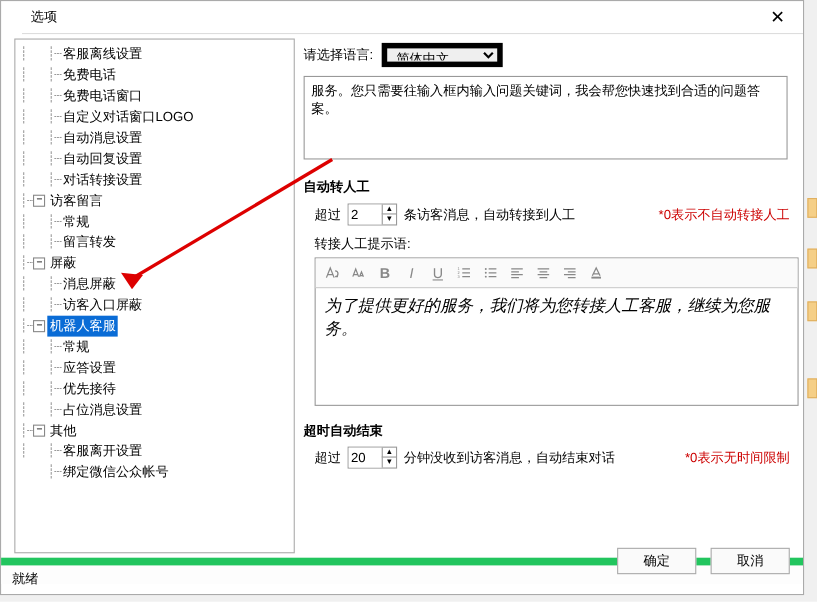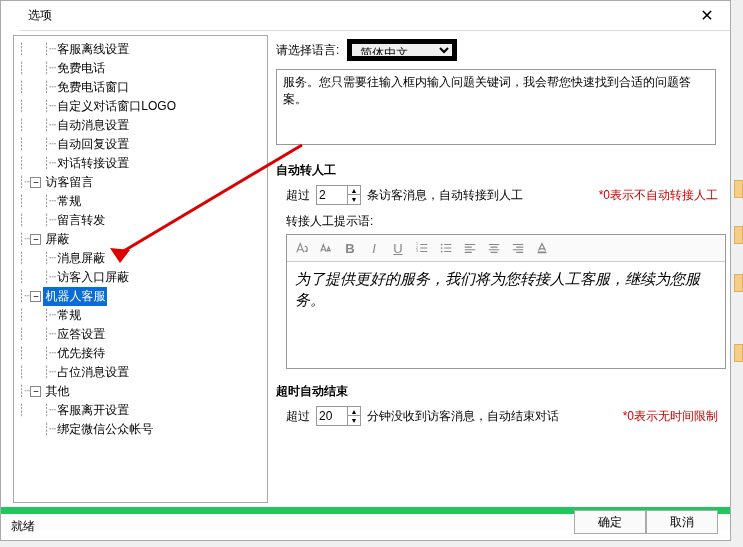--- a/index.html
+++ b/index.html
@@ -27,21 +27,21 @@
   .num-input .spin { display: flex; flex-direction: column; }
   .num-input .spin div { width: 13px; height: 9px; border-left: 1px solid #999; font-size: 7px; text-align: center; line-height: 9px; cursor: pointer; }
   .num-input .spin div:first-child { border-bottom: 1px solid #999; }
   .section-title { margin: 14px 0 6px 0; font-weight: bold; }
   .hint { color: #c00; }
   .editor { width: 440px; border: 1px solid #999; font-size: 14px; }
   .toolbar { display: flex; border-bottom: 1px solid #ccc; background: #fafafa; padding: 2px 4px; gap: 2px; }
   .tb-btn { width: 22px; height: 22px; display: flex; align-items: center; justify-content: center; color: #888; font-size: 13px; cursor: pointer; }
   .tb-btn svg { width: 14px; height: 14px; stroke: #888; fill: none; stroke-width: 1.3; }
   .editor .body { padding: 6px 8px; height: 106px; font-size: 15px; line-height: 1.4; font-style: italic; }
-  .buttons { position: absolute; bottom: 6px; right: 12px; display: flex; gap: 0; margin-left: 47px; }
+  .buttons { position: absolute; bottom: 18px; right: 12px; display: flex; gap: 13px; margin-left: 47px; }
   .btn { width: 72px; height: 24px; border: 1px solid #aaa; background: #fafafa; cursor: pointer; font-size: 12px; }
   .statusbar { height: 24px; border-top: 7px solid #22c55e; padding: 4px 10px; font-size: 12px; background: #fdfdfd; }
   .arrow { position: absolute; left: 102px; top: 135px; pointer-events: none; z-index: 10; }
   .side-tabs { position: absolute; right: 0px; top: 180px; width: 9px; }
   .side-tab { width: 9px; height: 18px; background: #f5cf87; border: 1px solid #e0b060; margin-bottom: 28px; }
 </style>
 </head>
 <body>
 
 <div class="window">

